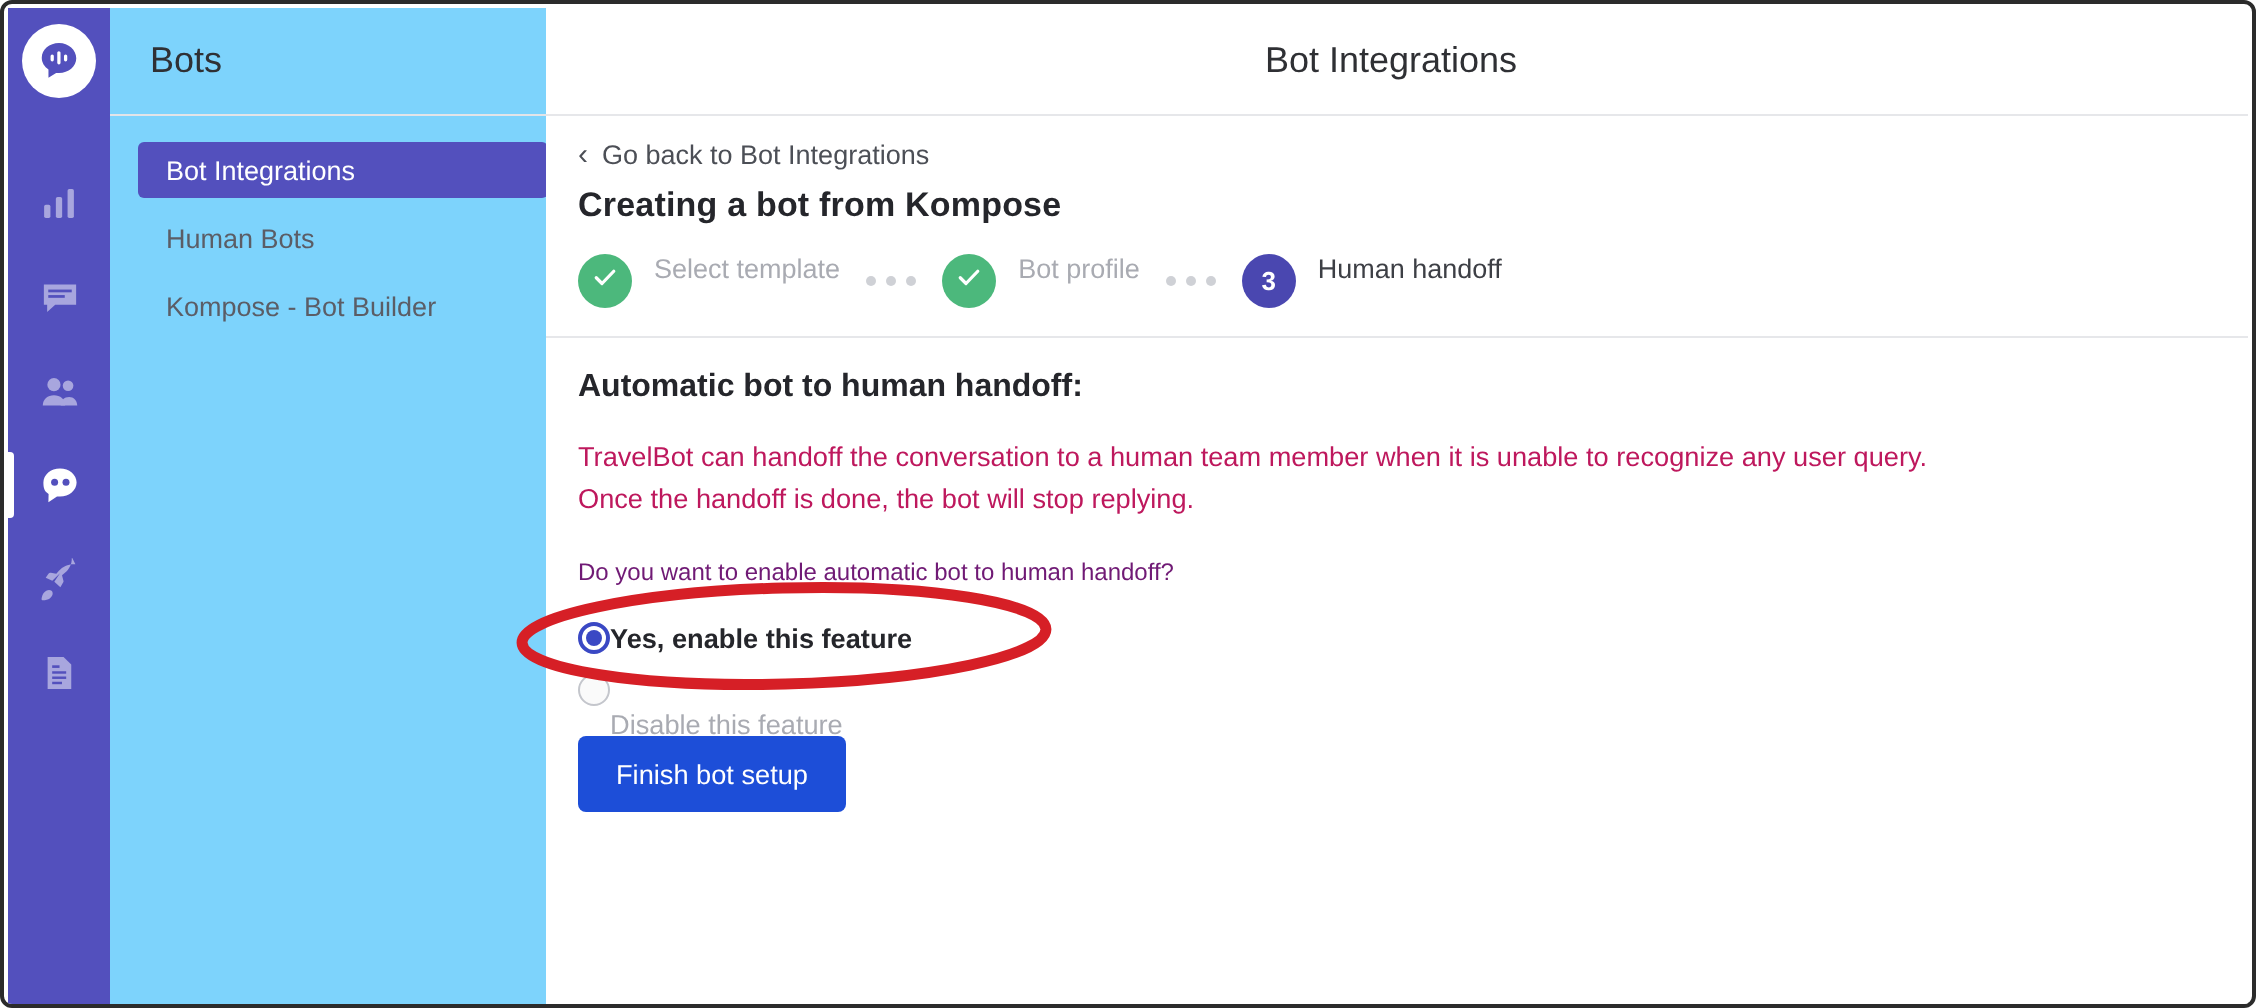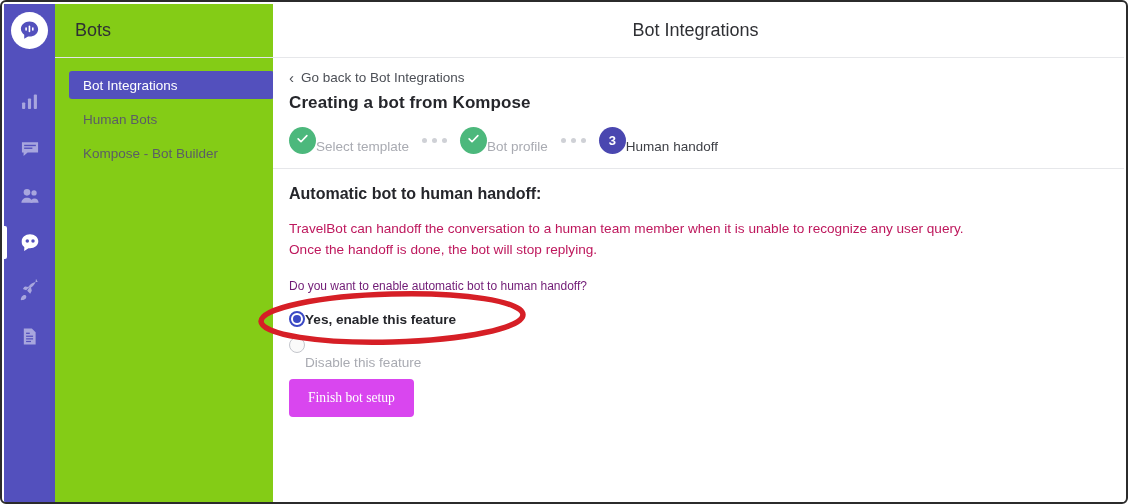--- a/index.html
+++ b/index.html
@@ -82,21 +82,21 @@
     border-radius: 0 2px 2px 0;
   }
 
   
   .side-panel {
     position: absolute;
     left: 53px;
     top: 2px;
     width: 230px;
     height: 500px;
-    background: #84cc16;
+    background: #7dd3fc;
     border-right: 1px solid #e2e4e8;
     box-sizing: border-box;
   }
   .side-panel-header {
     height: 54px;
     display: flex;
     align-items: center;
     padding-left: 20px;
     border-bottom: 1px solid #e2e4e8;
     box-sizing: border-box;
@@ -177,21 +177,22 @@
   }
 
   .stepper {
     margin-top: 14px;
     display: flex;
     align-items: center;
     gap: 0;
   }
   .step {
     display: flex;
-    align-items: flex-end;
+    align-items: flex-start;
+    gap: 11px;
   }
   .step-bubble {
     width: 27px;
     height: 27px;
     border-radius: 50%;
     display: flex;
     align-items: center;
     justify-content: center;
     flex: none;
   }
@@ -287,33 +288,33 @@
     color: #25262b;
     font-weight: bold;
   }
   .radio-label.muted {
     color: #a9abb2;
     font-weight: normal;
     margin-top: 35px;
   }
 
   .primary-button {
-    margin-top: 21px;
+    margin-top: 10px;
     display: inline-flex;
     align-items: center;
     justify-content: center;
     height: 38px;
     padding: 0 19px;
-    background: #d946ef;
+    background: #1d4ed8;
     color: #ffffff;
     font-size: 13.6px;
     border: none;
     border-radius: 4px;
     cursor: pointer;
-    font-family: Liberation Serif, serif;
+    font-family: Liberation Sans, sans-serif;
   }
 
   
   .annotation-layer {
     position: absolute;
     left: 0; top: 0;
     width: 1128px;
     height: 504px;
     pointer-events: none;
   }

